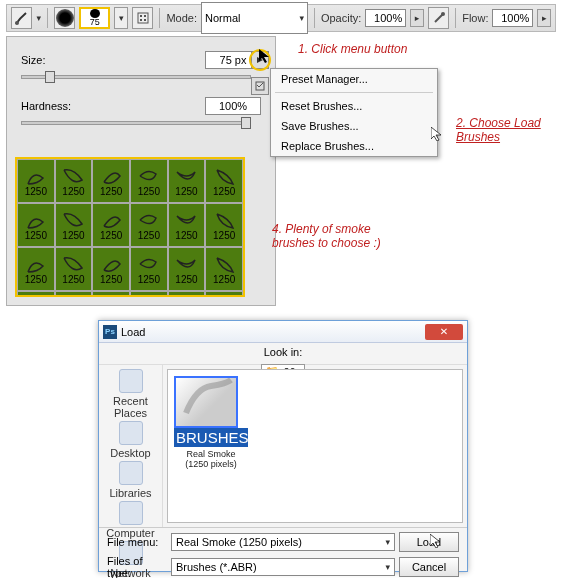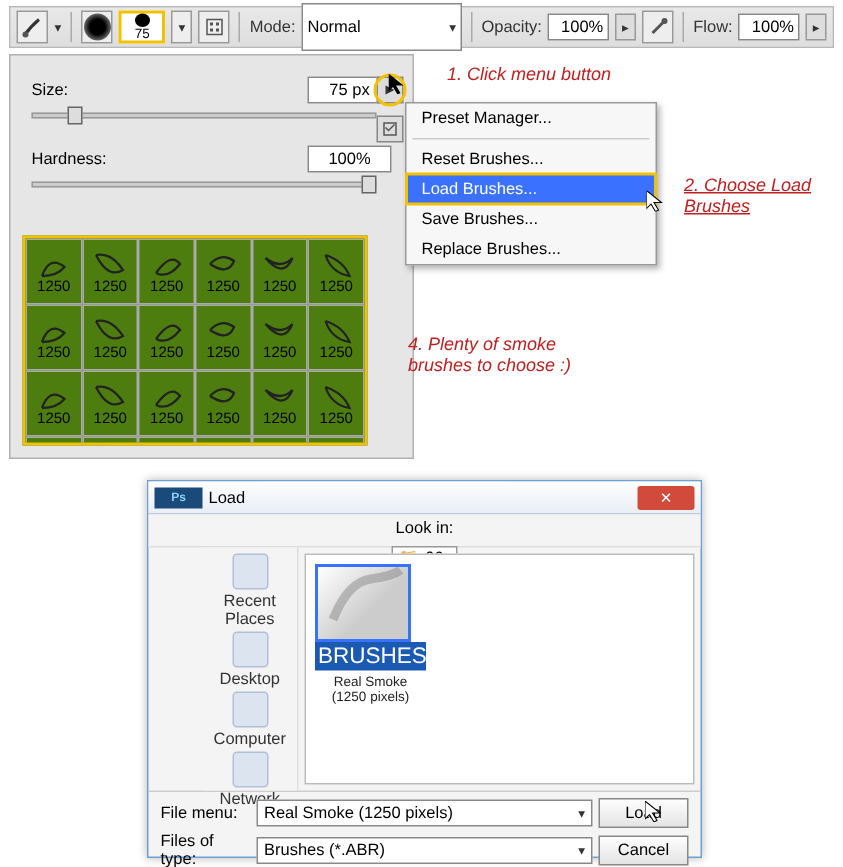--- a/index.html
+++ b/index.html
@@ -35,21 +35,21 @@
 .ctxmenu .sel { background:#3a72ff; color:#fff; outline:2px solid #f2c200; outline-offset:-1px;}
 .annot { position:absolute; color:#c02020; font-style:italic; font-size:12px;}
 .cursor { position:absolute; width:12px;height:14px;}
 
 .dlg { position:absolute; left:98px; top:320px; width:370px; height:252px; border:1px solid #6ea0d8; background:#f4f4f4; box-shadow:0 0 6px rgba(0,0,0,.3);}
 .dlg .titlebar { height:22px; background:linear-gradient(#fefefe,#e9eef6); display:flex; align-items:center; justify-content:space-between; padding:0 4px; border-bottom:1px solid #c0cbe0;}
 .dlg .closex { width:38px;height:16px;background:#d24a3c;color:#fff;display:flex;align-items:center;justify-content:center;font-size:10px;border-radius:2px;}
 .dlg .lookrow { height:22px; display:flex; align-items:center; gap:6px; padding:3px 8px; background:#f4f4f4; border-bottom:1px solid #ddd;flex-direction:column;}
 .dlg .lookfield { flex:1; height:18px; border:1px solid #999; background:#fff; display:flex; align-items:center; padding:0 4px;}
 .dlg .iconbtn { width:18px;height:18px;display:flex;align-items:center;justify-content:center;}
-.dlg .body { display:flex; height:162px;padding-left:36px;}
+.dlg .body { display:flex; height:162px;}
 .dlg .sidebar { width:64px; background:#f4f4f4; border-right:1px solid #ddd; display:flex; flex-direction:column; align-items:center; padding-top:4px; gap:2px;}
 .dlg .side-item { width:56px; text-align:center; font-size:9px; color:#333;}
 .dlg .side-item .ico { width:24px;height:24px; margin:0 auto 2px; background:#dce4ef; border:1px solid #b0c0d8; border-radius:3px;}
 .dlg .filepane { flex:1; background:#fff; border:1px solid #bbb; margin:4px; position:relative;}
 .dlg .fileitem { position:absolute; left:6px; top:6px; width:74px; text-align:center;}
 .dlg .brushthumb { width:64px;height:52px;border:2px solid #3a72ff; background:linear-gradient(135deg,#fff 0%,#ccc 60%);}
 .dlg .brushlabel { background:#1a5ab3;color:#fff;font-weight:normal;font-size:15px;padding:1px 2px;}
 .dlg .filecap { font-size:9px; color:#222; margin-top:2px;}
 .dlg .bottom { border-top:1px solid #ccc; padding:4px 8px; display:grid; grid-template-columns:60px 1fr 60px; gap:4px; align-items:center; row-gap:3px;}
 .dlg .txt { height:18px;border:1px solid #888;background:#fff;padding:0 4px;display:flex;align-items:center;justify-content:space-between;}
@@ -291,60 +291,60 @@
       
       
     </div>
   </div>
 </div>
 
 <div class="ctxmenu">
   <div class="item">Preset Manager...</div>
   <div class="sep"></div>
   <div class="item">Reset Brushes...</div>
-  <div class="item sel">Load Brushes...</div>
   <div class="item">Save Brushes...</div>
   <div class="item">Replace Brushes...</div>
 </div>
 <svg class="cursor" style="left:431px;top:127px;">
     <path d="M0 0 L0 12 L3 9 L6 14 L8 13 L5 8 L10 8 Z" fill="#fff" stroke="#000" stroke-width="0.7"></path>
   </svg>
 <svg class="cursor" style="left:259px;top:49px;">
     <path d="M0 0 L0 12 L3 9 L6 14 L8 13 L5 8 L10 8 Z" fill="#000"></path>
   </svg>
 
 <div class="annot" style="left:298px;top:42px;">1. Click menu button</div>
 <div class="annot" style="left:456px;top:116px;width:100px;text-decoration:underline;">2. Choose Load Brushes</div>
 <div class="annot" style="left:272px;top:222px;width:120px;">4. Plenty of smoke brushes to choose :)</div>
 <div class="annot" style="left:210px;top:450px;width:190px;">3. Find and select the Reasl Smoke brush, and then click the Load Button</div>
 
 <div class="dlg">
   <div class="titlebar">
     <span style="display:flex;align-items:center;gap:4px;">
-      <span style="width:32px;height:14px;background:#1a4a7a;color:#8cd2ff;font-size:8px;font-weight:bold;display:flex;align-items:center;justify-content:center;">Ps</span>
+      <span style="width:14px;height:14px;background:#1a4a7a;color:#8cd2ff;font-size:8px;font-weight:bold;display:flex;align-items:center;justify-content:center;">Ps</span>
       <span>Load</span>
     </span>
     <div class="closex">✕</div>
   </div>
   <div class="lookrow">
     <span>Look in:</span>
     <div class="lookfield">
       <span style="margin-right:4px;">📁</span>
       <span>06</span>
       <span class="chev" style="margin-left:auto;">▾</span>
     </div>
     <div class="iconbtn">⟲</div>
     <div class="iconbtn" style="color:#2a8a2a;">↑</div>
     <div class="iconbtn">📂</div>
     <div class="iconbtn">▦</div>
   </div>
   <div class="body">
     <div class="sidebar">
       <div class="side-item"><div class="ico"></div><span>Recent Places</span></div>
       <div class="side-item"><div class="ico"></div><span>Desktop</span></div>
+      <div class="side-item"><div class="ico"></div><span>Libraries</span></div>
       <div class="side-item"><div class="ico"></div><span>Computer</span></div>
       <div class="side-item"><div class="ico"></div><span>Network</span></div>
     </div>
     <div class="filepane">
       <div class="fileitem">
         <div class="brushthumb">
           <svg width="60" height="40">
               <path d="M10 35 Q20 10 35 8 Q50 6 55 2" stroke="#888" stroke-width="6" fill="none" opacity="0.5"></path>
             </svg>
         </div>

